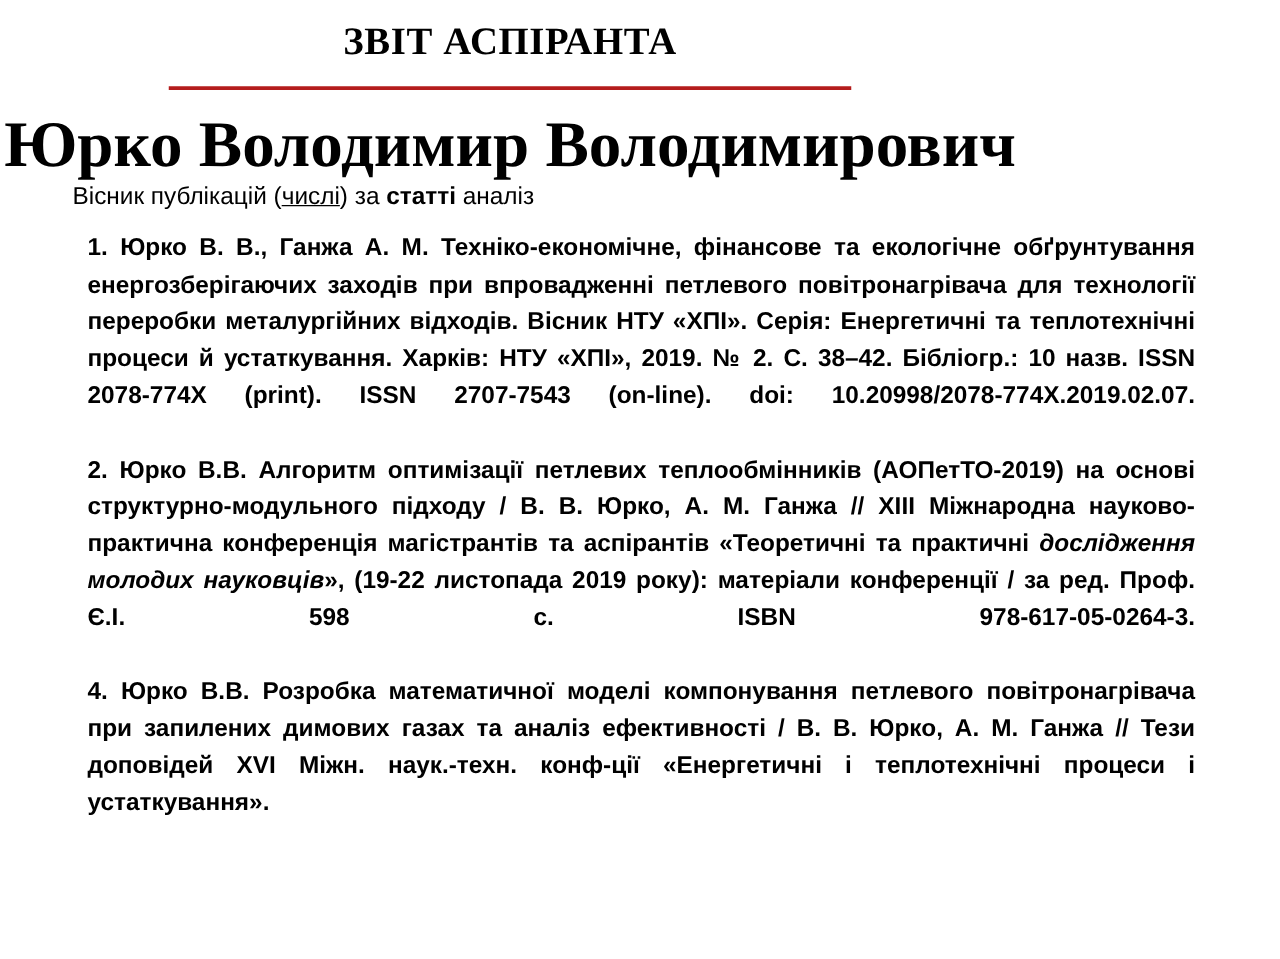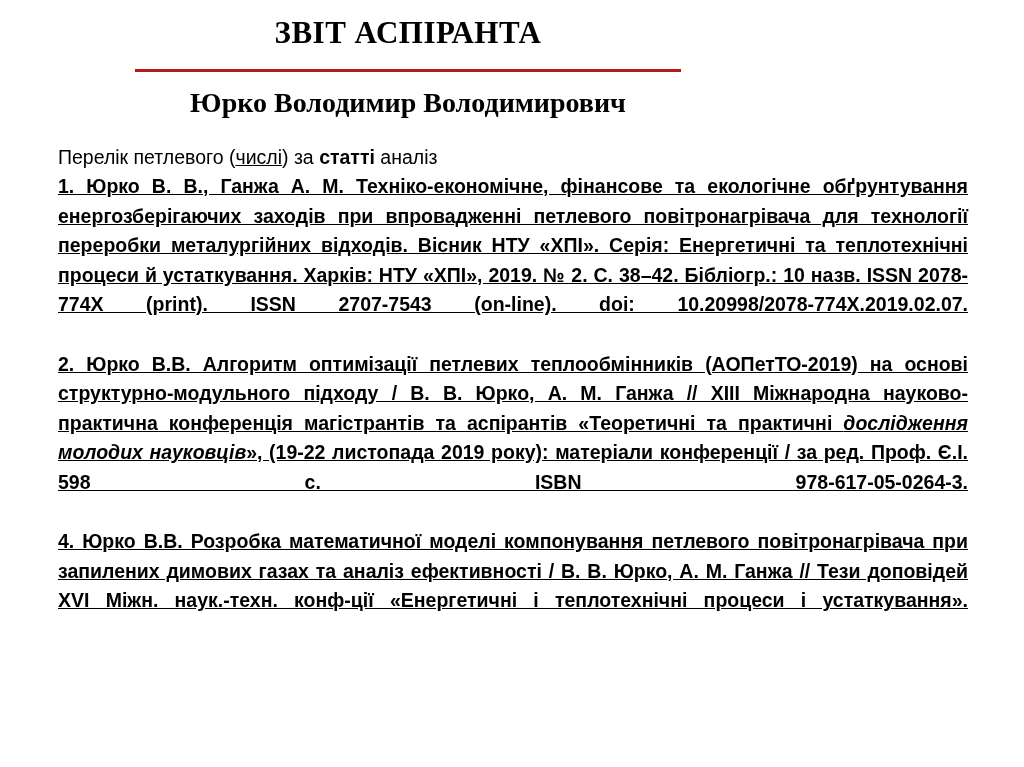--- a/index.html
+++ b/index.html
@@ -42,21 +42,21 @@
     height: 3px;
     background: #b41c1c;
     margin: 19px auto 0 auto;
     border: 0;
   }
 
   .subject-name {
     text-align: center;
     font-family: "Liberation Serif", "DejaVu Serif", serif;
     font-weight: bold;
-    font-size: 28px;
+    font-size: 52px;
     line-height: 1.1;
     margin: 0;
     padding: 16px 0 0 0;
     letter-spacing: 0px;
   }
 
   
   .body-block {
     position: absolute;
     left: 58px;
@@ -67,24 +67,23 @@
   .lead-line {
     font-size: 19.5px;
     line-height: 29px;
     font-weight: normal;
     white-space: nowrap;
   }
   .lead-line .u { text-decoration: underline; }
   .lead-line .b { font-weight: bold; }
 
   .ref-list {
-    margin: 0;
+    margin: 12px;
     padding: 0;
     list-style: none;
-    text-decoration: underline;
   }
 
   .ref-item {
     font-size: 19.5px;
     line-height: 29.6px;
     font-weight: bold;
     text-align: justify;
     text-justify: inter-word;
     margin: 0 0 0 0;
     -webkit-hyphens: none;
@@ -107,21 +106,21 @@
 
   <h1 class="slide-title">ЗВІТ АСПІРАНТА</h1>
 
   <div class="title-rule" style="background: rgb(180, 28, 28);"></div>
 
   <h2 class="subject-name">Юрко Володимир Володимирович</h2>
 
   <div class="body-block">
 
     <div class="lead-line">
-      <span>Перелік петлевого (</span><span class="u">числі</span><span>) за </span><span class="b">статті</span><span> аналіз</span>
+      <span>Вісник публікацій (</span><span class="u">числі</span><span>) за </span><span class="b">статті</span><span> аналіз</span>
     </div>
 
 
     <div class="ref-list">
 
       <p class="ref-item">1. Юрко В. В., Ганжа А. М. Техніко-економічне, фінансове та екологічне обґрунтування енергозберігаючих заходів при впровадженні петлевого повітронагрівача для технології переробки металургійних відходів. Вісник НТУ «ХПІ». Серія: Енергетичні та теплотехнічні процеси й устаткування. Харків: НТУ «ХПІ», 2019. № 2. С. 38–42. Бібліогр.: 10 назв. ISSN 2078-774X (print). ISSN 2707-7543 (on-line). doi: 10.20998/2078-774X.2019.02.07.</p>
 
       <p class="ref-item"><span>2. Юрко В.В. Алгоритм оптимізації петлевих теплообмінників (АОПетТО-2019) на основі структурно-модульного підходу / В. В. Юрко, А. М. Ганжа // XIII Міжнародна науково-практична конференція магістрантів та аспірантів «Теоретичні та практичні </span><span class="it">дослідження молодих науковців</span><span>», (19-22 листопада 2019 року): матеріали конференції / за  ред. Проф. Є.І. 598 с. ISBN 978-617-05-0264-3.</span></p>
 
       <p class="ref-item">4. Юрко В.В. Розробка математичної моделі компонування петлевого повітронагрівача при запилених димових газах та аналіз ефективності / В. В. Юрко, А. М. Ганжа // Тези доповідей XVI Міжн. наук.-техн. конф-ції «Енергетичні і теплотехнічні процеси і устаткування».</p>

